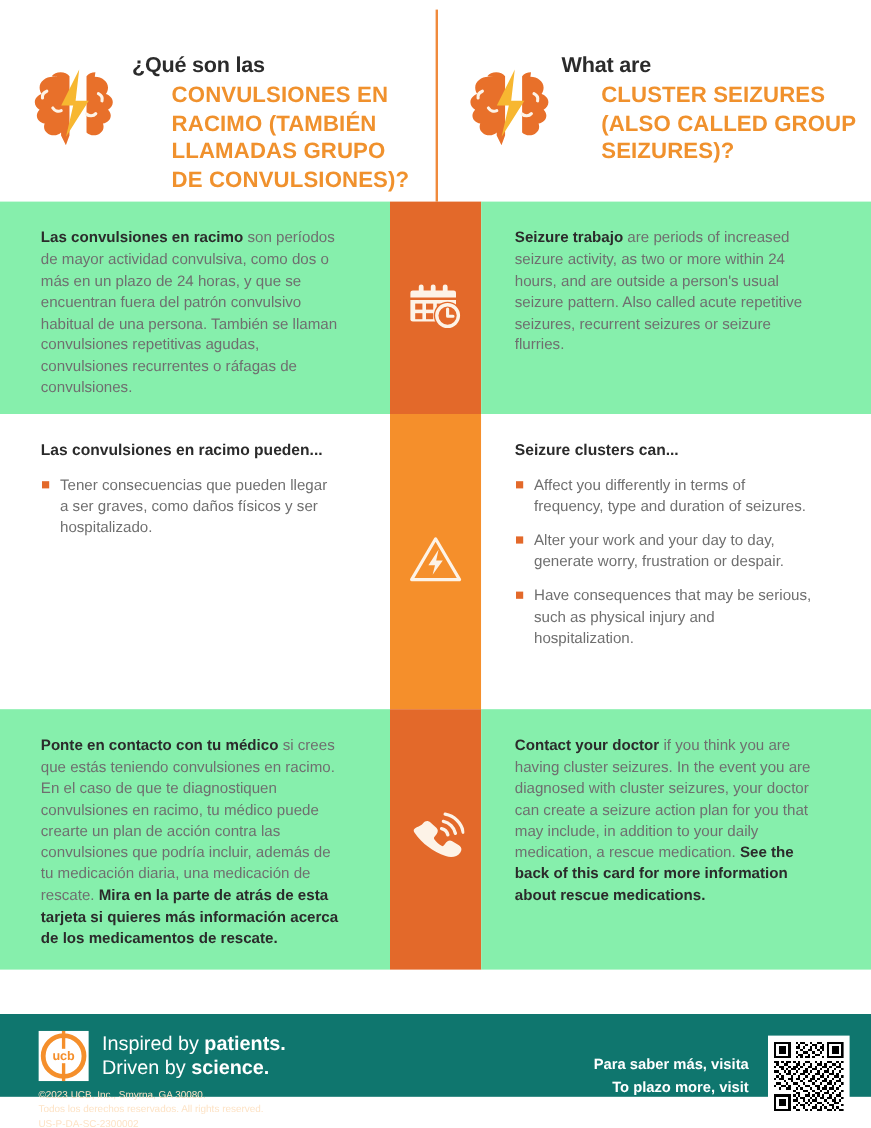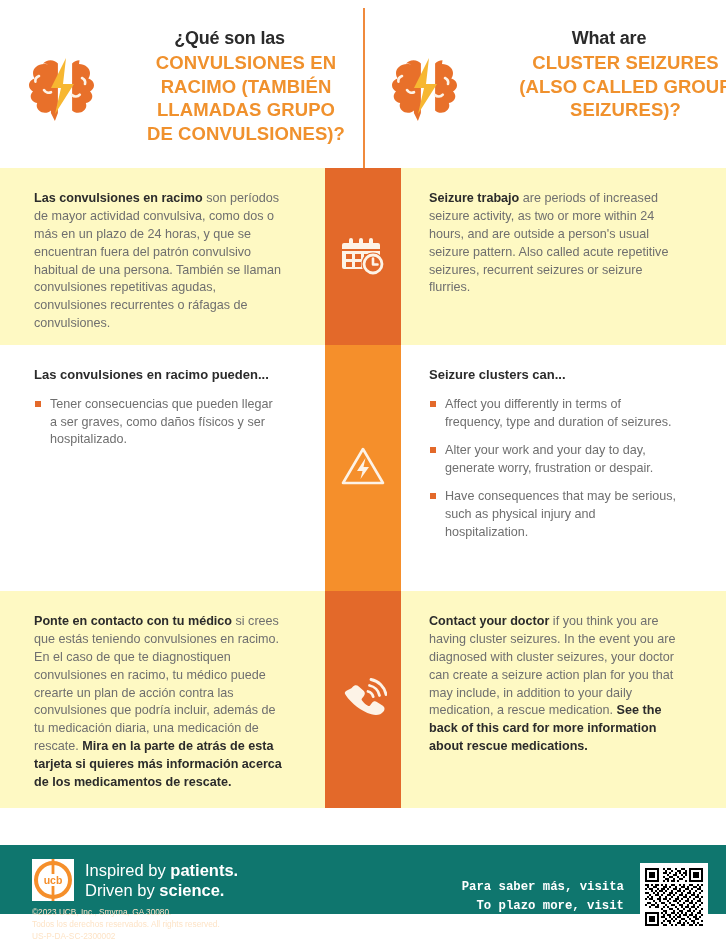--- a/index.html
+++ b/index.html
@@ -21,21 +21,21 @@
     background:#f08a3c;
   }
   .hdr-col { position:absolute; top:0; height:168px; }
   .hdr-col.es { left:0; width:363px; }
   .hdr-col.en { left:363px; width:401px; }
 
   .brain-icon { position:absolute; }
   .hdr-col.es .brain-icon { left:22px; top:50px; }
   .hdr-col.en .brain-icon { left:22px; top:50px; }
 
-  .hdr-text { position:absolute; top:28px;text-align:center; }
+  .hdr-text { position:absolute; top:44px; }
   .hdr-col.es .hdr-text { left:110px; right:14px; }
   .hdr-col.en .hdr-text { left:105px; right:14px; }
 
   .hdr-lead {
     font-size:18px; font-weight:700; color:#2b2b2b;
     line-height:1.22; letter-spacing:-0.2px;
   }
   .hdr-main {
     font-size:18.5px; font-weight:800; color:#f0912d;
     line-height:1.28; letter-spacing:0.1px; margin-top:1px;margin-left:33px;
@@ -46,21 +46,21 @@
   .row-1 { top:168px; height:177px; }
   .row-2 { top:345px; height:246px; }
   .row-3 { top:591px; height:217px; }
 
   .side {
     position:absolute; top:0; bottom:0;
   }
   .side.left  { left:0;   width:325px; }
   .side.right { left:401px; width:325px; }
 
-  .row-1 .side, .row-3 .side { background:#fef9c3; }
+  .row-1 .side, .row-3 .side { background:#86efac; }
   .row-2 .side { background:#ffffff; }
 
   .center-col {
     position:absolute; left:325px; top:0; bottom:0; width:76px;
     display:flex; align-items:center; justify-content:center;
   }
   .row-1 .center-col { background:#e3692a; }
   .row-2 .center-col { background:#f58f2b; }
   .row-3 .center-col { background:#e3692a; }
 
@@ -105,21 +105,21 @@
     margin-left:11px; color:#ffffff; font-size:16.5px; line-height:1.22;
     font-weight:400;
   }
   .tagline b { font-weight:700; }
   .legal {
     margin-top:5px; color:#fde3c6; font-size:8.3px; line-height:1.45;
   }
 
   .footer-right {
     position:absolute; right:18px; top:18px;
-    display:flex; align-items:center; gap:16px;font-family:Liberation Mono, monospace;
+    display:flex; align-items:center; gap:16px;
   }
   .fr-text {
     text-align:right; color:#ffffff; font-size:12.3px;
     font-weight:700; line-height:1.55;
   }
   .qr-box {
     width:68px; height:68px; background:#ffffff; padding:5px;
     display:flex; align-items:center; justify-content:center;
   }
 </style>

